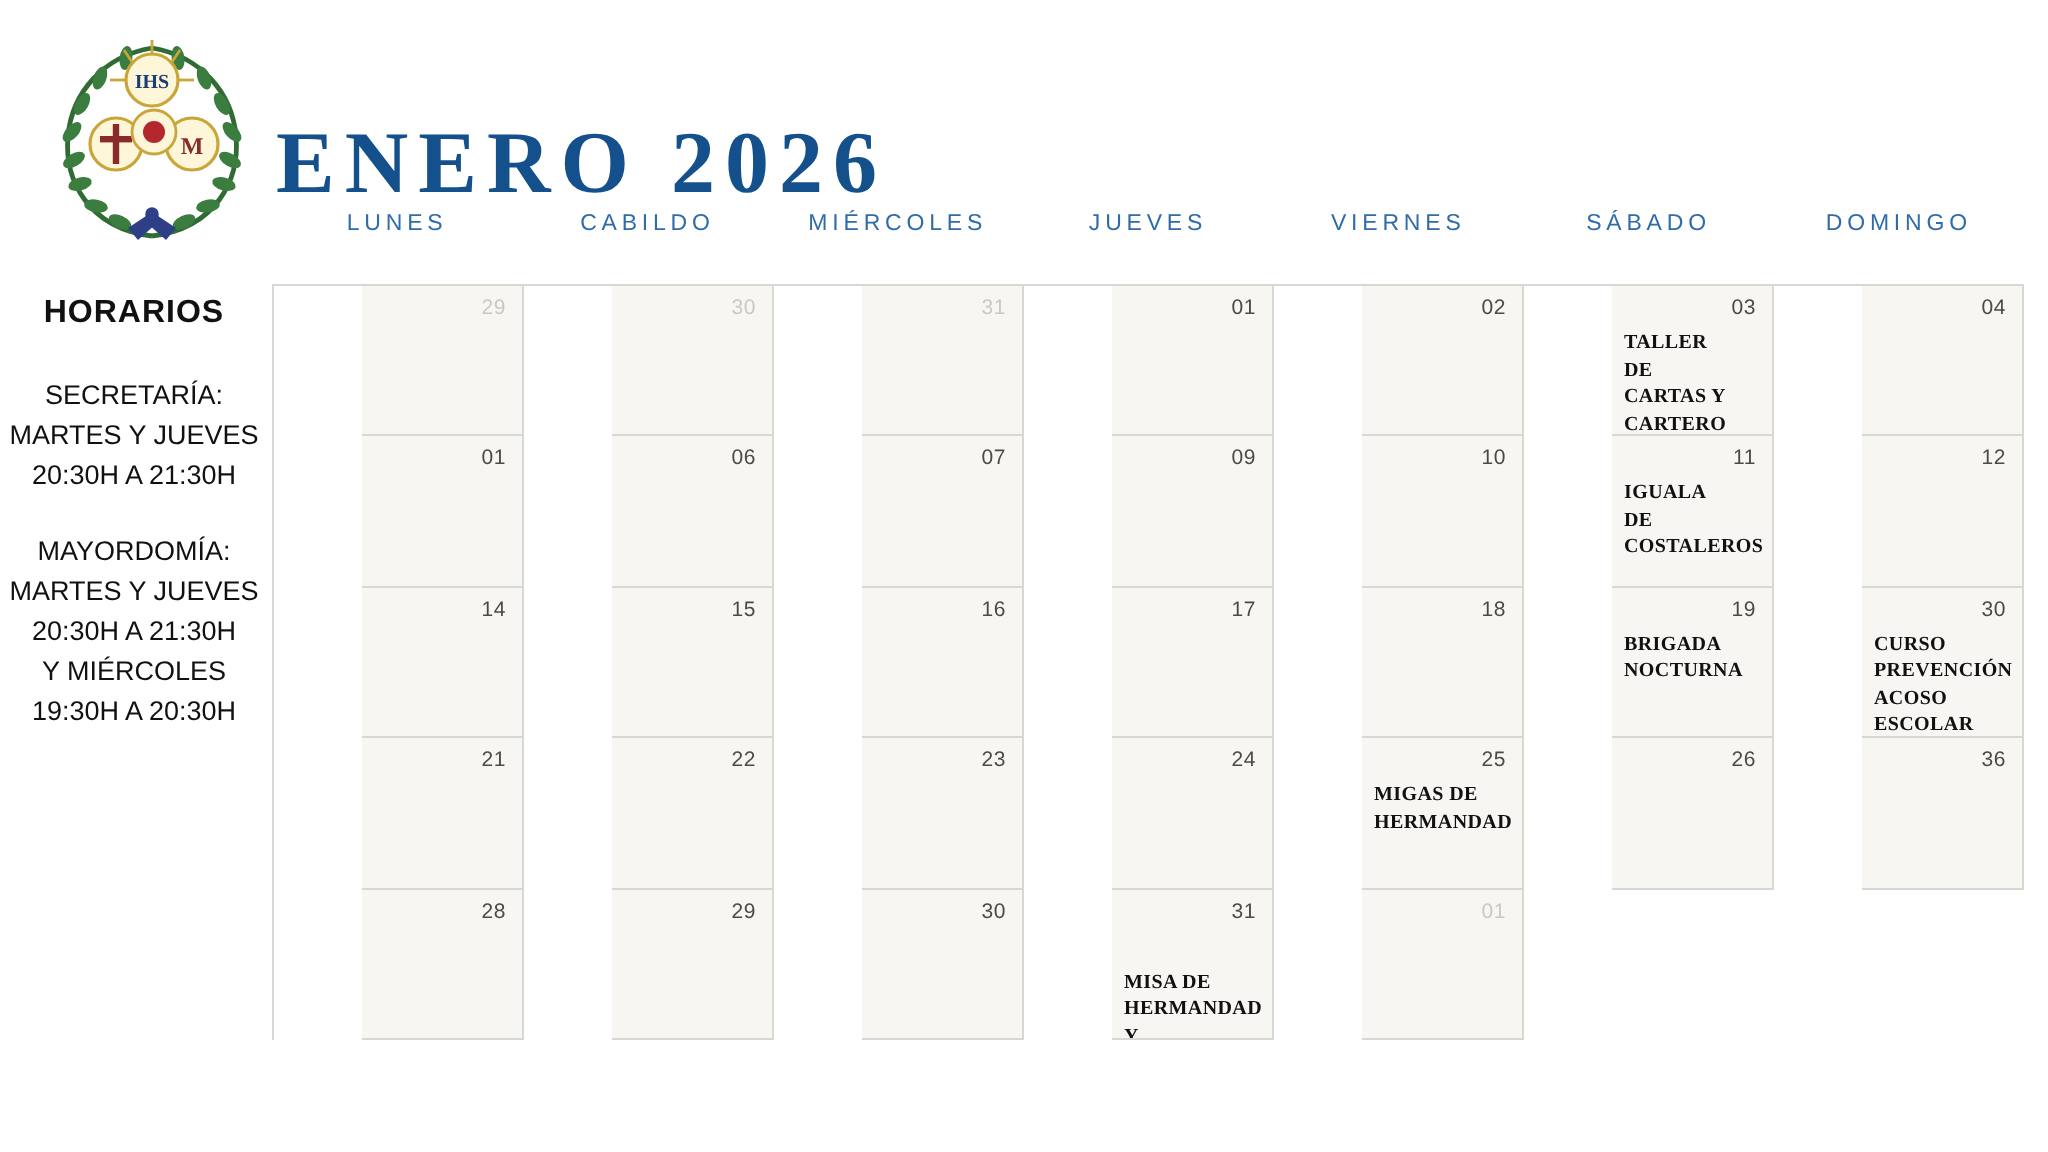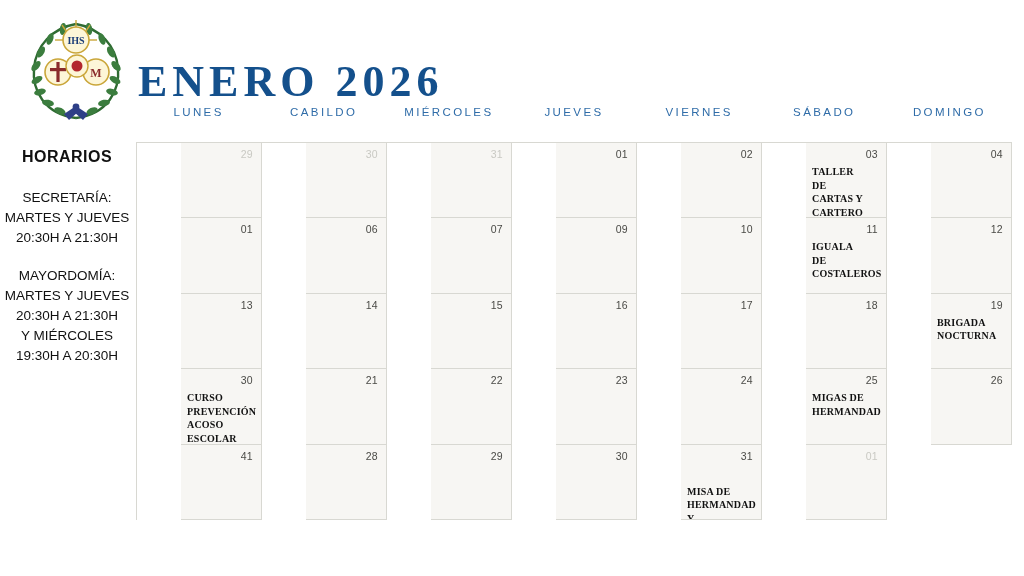--- a/index.html
+++ b/index.html
@@ -290,24 +290,20 @@
     <div class="cell">
       <div class="daynum">11</div>
       <div class="event">IGUALA DE COSTALEROS</div>
     </div>
 
     <div class="cell">
       <div class="daynum">12</div>
       <div class="event"></div>
     </div>
     <div class="cell">
-      <div class="daynum">13</div>
-      <div class="event"></div>
-    </div>
-    <div class="cell">
       <div class="daynum">14</div>
       <div class="event"></div>
     </div>
     <div class="cell">
       <div class="daynum">15</div>
       <div class="event"></div>
     </div>
     <div class="cell">
       <div class="daynum">16</div>
       <div class="event"></div>
@@ -348,21 +344,21 @@
     <div class="cell">
       <div class="daynum">25</div>
       <div class="event">MIGAS DE HERMANDAD</div>
     </div>
 
     <div class="cell">
       <div class="daynum">26</div>
       <div class="event"></div>
     </div>
     <div class="cell">
-      <div class="daynum">41</div>
+      <div class="daynum">36</div>
       <div class="event"></div>
     </div>
     <div class="cell">
       <div class="daynum">28</div>
       <div class="event"></div>
     </div>
     <div class="cell">
       <div class="daynum">29</div>
       <div class="event"></div>
     </div>

